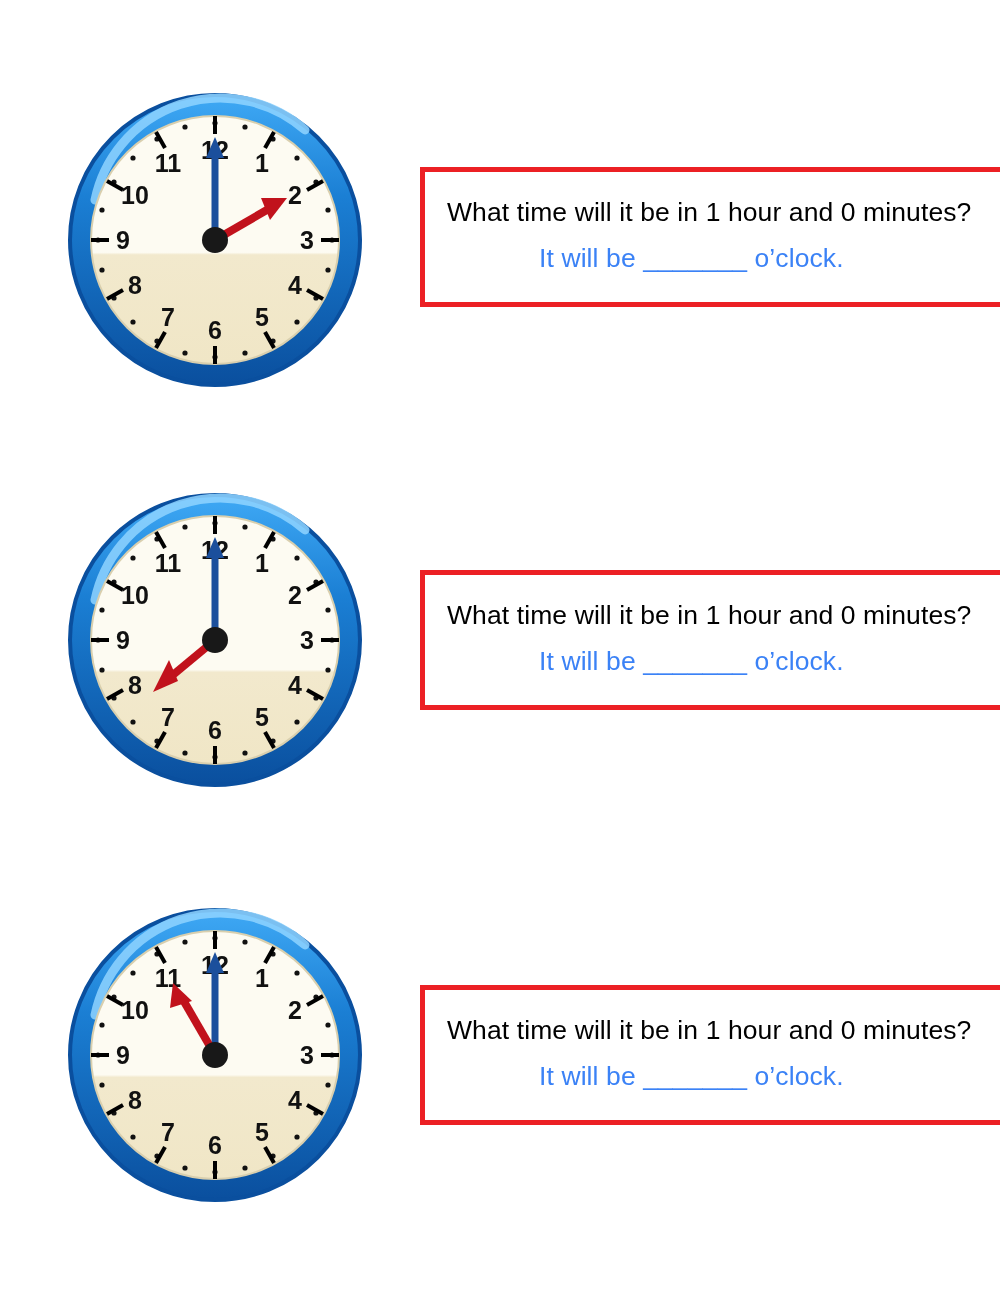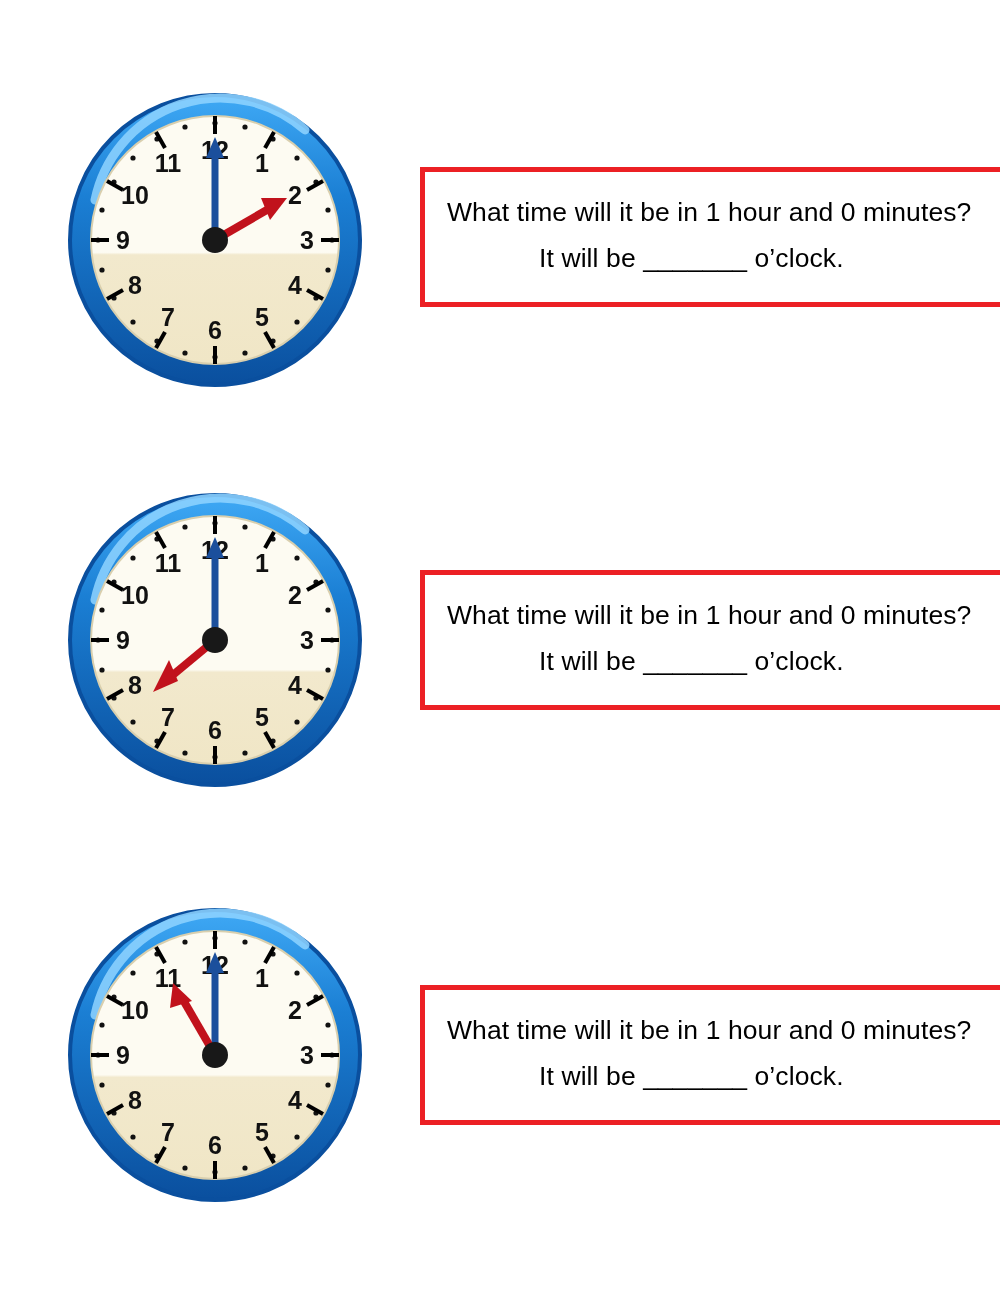--- a/index.html
+++ b/index.html
@@ -54,21 +54,21 @@
   }
   .question-text {
     font-size: 26.5px;
     color: #000000;
     line-height: 1.42;
     margin: 0 0 8px 0;
     letter-spacing: 0.1px;
   }
   .answer-line {
     font-size: 26.5px;
-    color: #000000;
+    color: #3b82f6;
     margin: 0;
     padding-left: 92px;
     line-height: 1.42;
     letter-spacing: 0.1px;
   }
   .box-row-1 { margin-top: -6px; }
 </style>
 </head>
 <body>
 

